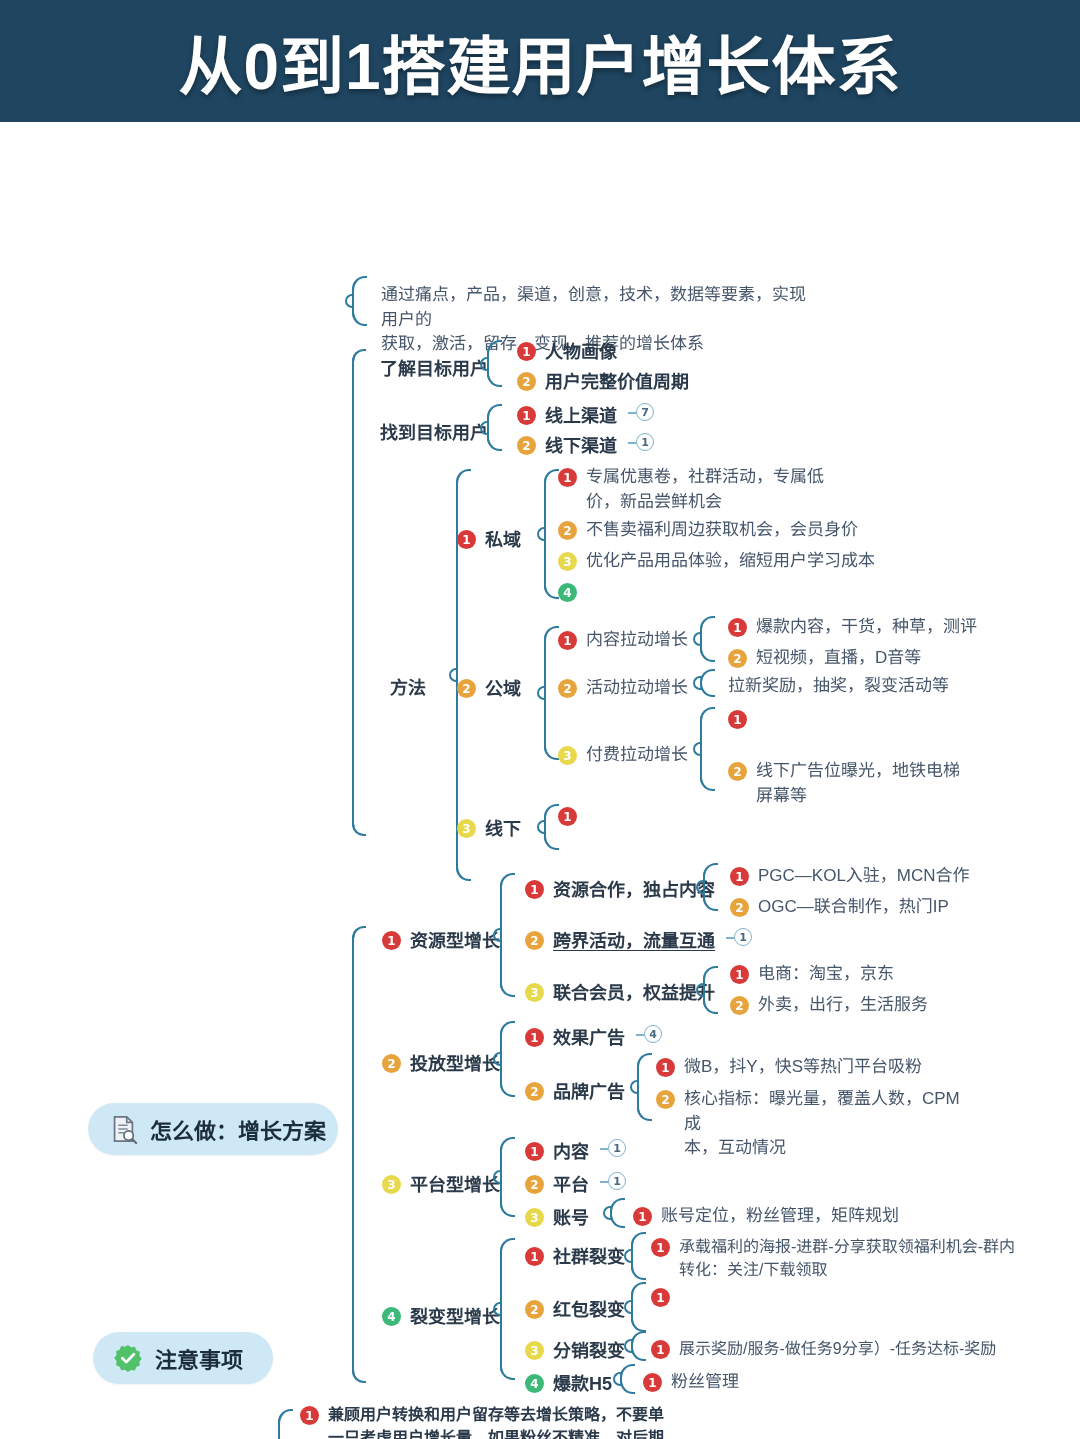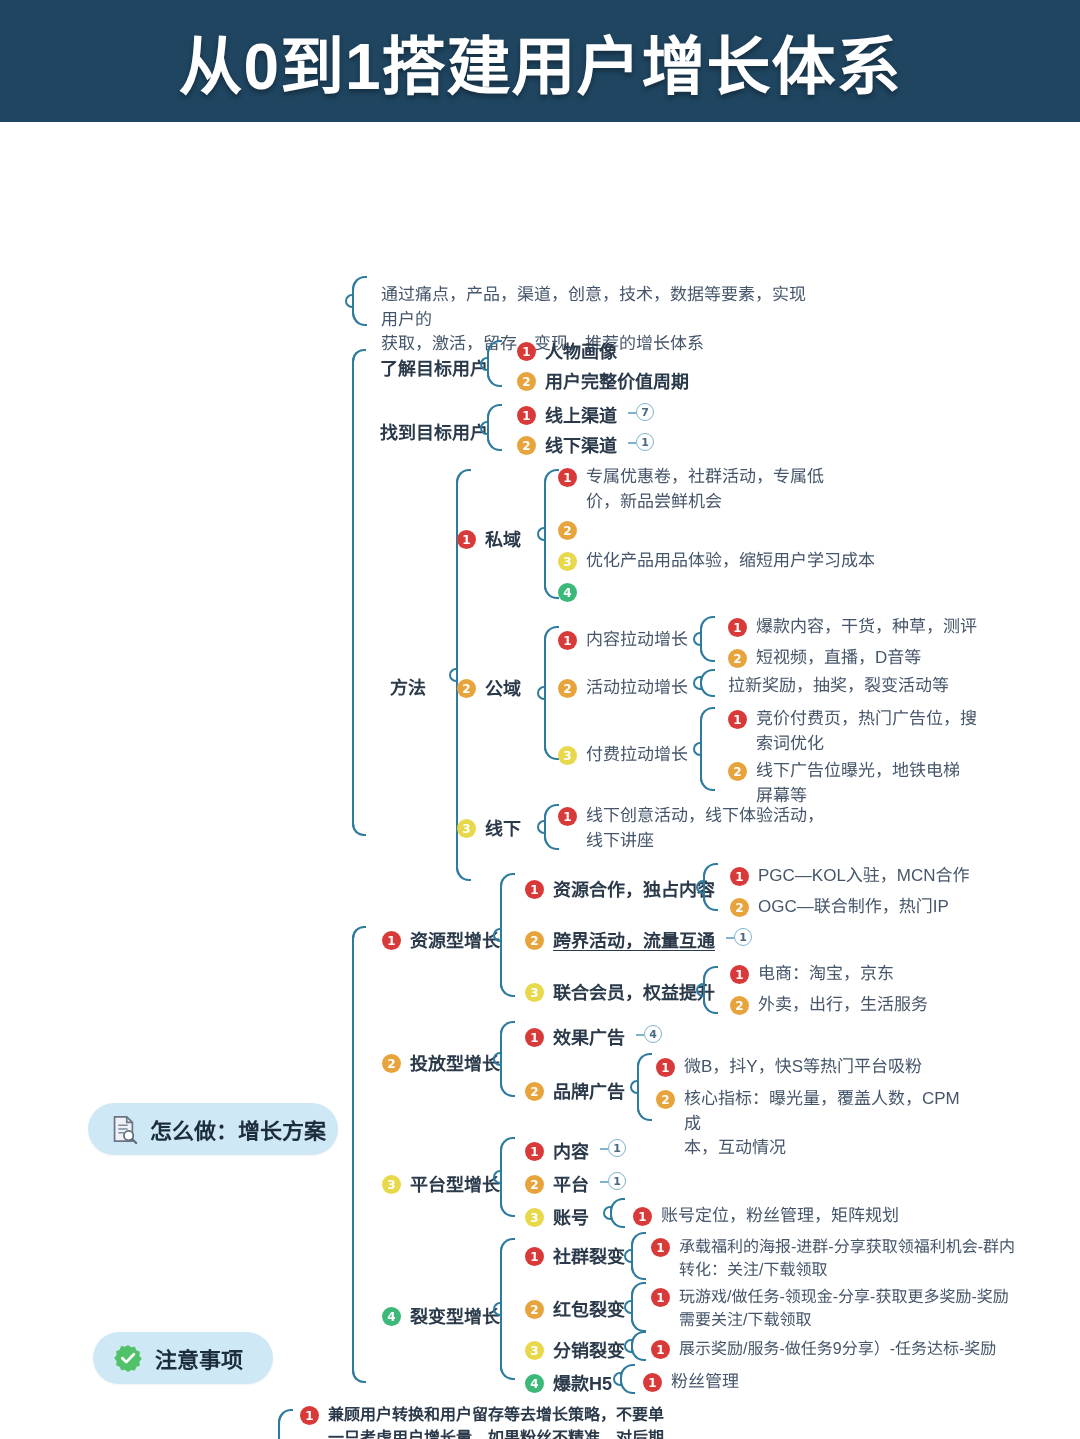--- a/index.html
+++ b/index.html
@@ -183,20 +183,21 @@
   <div class="brace" style="left:544px; top:348px; width:13px; height:128px;">
       <i class="nib"></i>
     </div>
   <div class="node" style="left:558px; top:343px; width:300px;">
     <span class="badge c1">1</span>
     <span class="txt">专属优惠卷，社群活动，专属低
 价，新品尝鲜机会</span>
   </div>
   <div class="node" style="left:558px; top:396px; width:370px;">
     <span class="badge c2">2</span>
+    <span class="txt">不售卖福利周边获取机会，会员身价</span>
   </div>
   <div class="node" style="left:558px; top:427px; width:390px;">
     <span class="badge c3">3</span>
     <span class="txt">优化产品用品体验，缩短用户学习成本</span>
   </div>
   <div class="node" style="left:558px; top:458px; width:390px;">
     <span class="badge c4">4</span>
   </div>
 
   <div class="node" style="left:457px; top:554px;">
@@ -236,40 +237,36 @@
 
   <div class="node" style="left:558px; top:621px;">
     <span class="badge c3">3</span>
     <span class="txt">付费拉动增长</span>
   </div>
   <div class="brace" style="left:700px; top:586px; width:13px; height:82px;">
       <i class="nib"></i>
     </div>
   <div class="node" style="left:728px; top:585px; width:250px;">
     <span class="badge c1">1</span>
-    <span class="txt">竞价付费页，热门广告位，搜
-索词优化</span>
   </div>
   <div class="node" style="left:728px; top:637px; width:250px;">
     <span class="badge c2">2</span>
     <span class="txt">线下广告位曝光，地铁电梯
 屏幕等</span>
   </div>
 
   <div class="node" style="left:457px; top:694px;">
     <span class="badge c3">3</span>
     <span class="txt label">线下</span>
   </div>
   <div class="brace" style="left:544px; top:683px; width:13px; height:44px;">
       <i class="nib"></i>
     </div>
   <div class="node" style="left:558px; top:682px; width:300px;">
     <span class="badge c1">1</span>
-    <span class="txt">线下创意活动，线下体验活动，
-线下讲座</span>
   </div>
 
   <div class="pill" style="left:88px; top:981px; width:250px;">
     <svg class="pill-icon" viewBox="0 0 32 32">
       <path d="M7 3 h13 l6 6 v20 h-19 z" fill="#eef2f7" stroke="#6a7584" stroke-width="1.8"></path>
       <path d="M20 3 v6 h6" fill="none" stroke="#6a7584" stroke-width="1.8"></path>
       <line x1="11" y1="12" x2="21" y2="12" stroke="#7f8c9e" stroke-width="1.6"></line>
       <line x1="11" y1="16" x2="21" y2="16" stroke="#7f8c9e" stroke-width="1.6"></line>
       <line x1="11" y1="20" x2="17" y2="20" stroke="#7f8c9e" stroke-width="1.6"></line>
       <circle cx="22" cy="23" r="5" fill="#fff" stroke="#5d6a7a" stroke-width="1.8"></circle>
@@ -410,22 +407,20 @@
 
   <div class="node" style="left:525px; top:1175px;">
     <span class="badge c2">2</span>
     <span class="txt label">红包裂变</span>
   </div>
   <div class="brace" style="left:631px; top:1161px; width:13px; height:48px;">
       <i class="nib"></i>
     </div>
   <div class="node" style="left:651px; top:1163px; width:430px;">
     <span class="badge c1">1</span>
-    <span class="txt" style="font-size:16px;">玩游戏/做任务-领现金-分享-获取更多奖励-奖励
-需要关注/下载领取</span>
   </div>
 
   <div class="node" style="left:525px; top:1216px;">
     <span class="badge c3">3</span>
     <span class="txt label">分销裂变</span>
   </div>
   <div class="brace" style="left:631px; top:1210px; width:13px; height:28px;">
       <i class="nib"></i>
     </div>
   <div class="node" style="left:651px; top:1215px; width:420px;">

